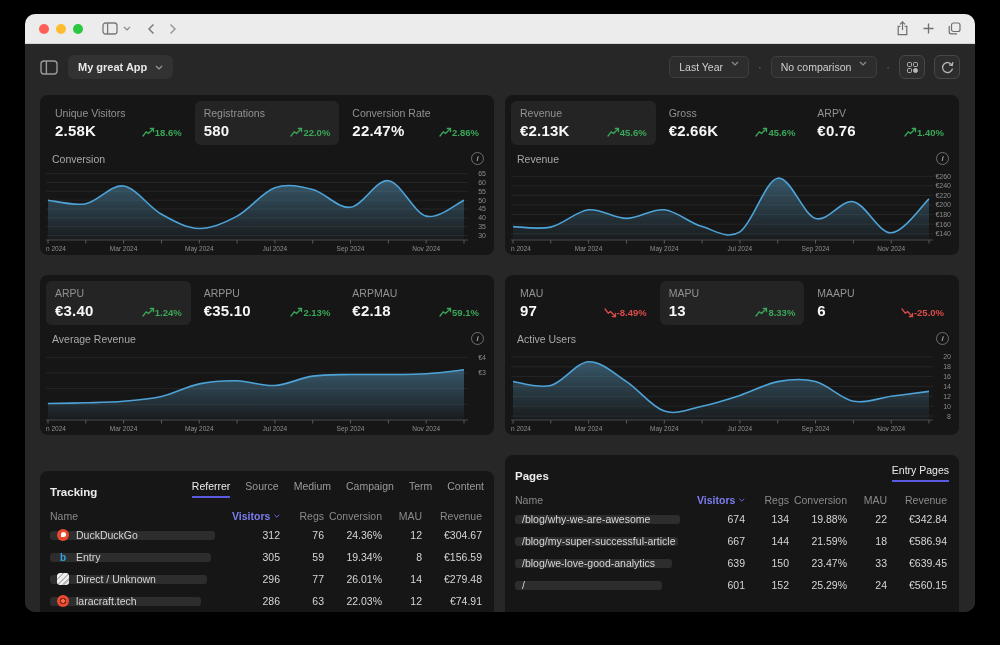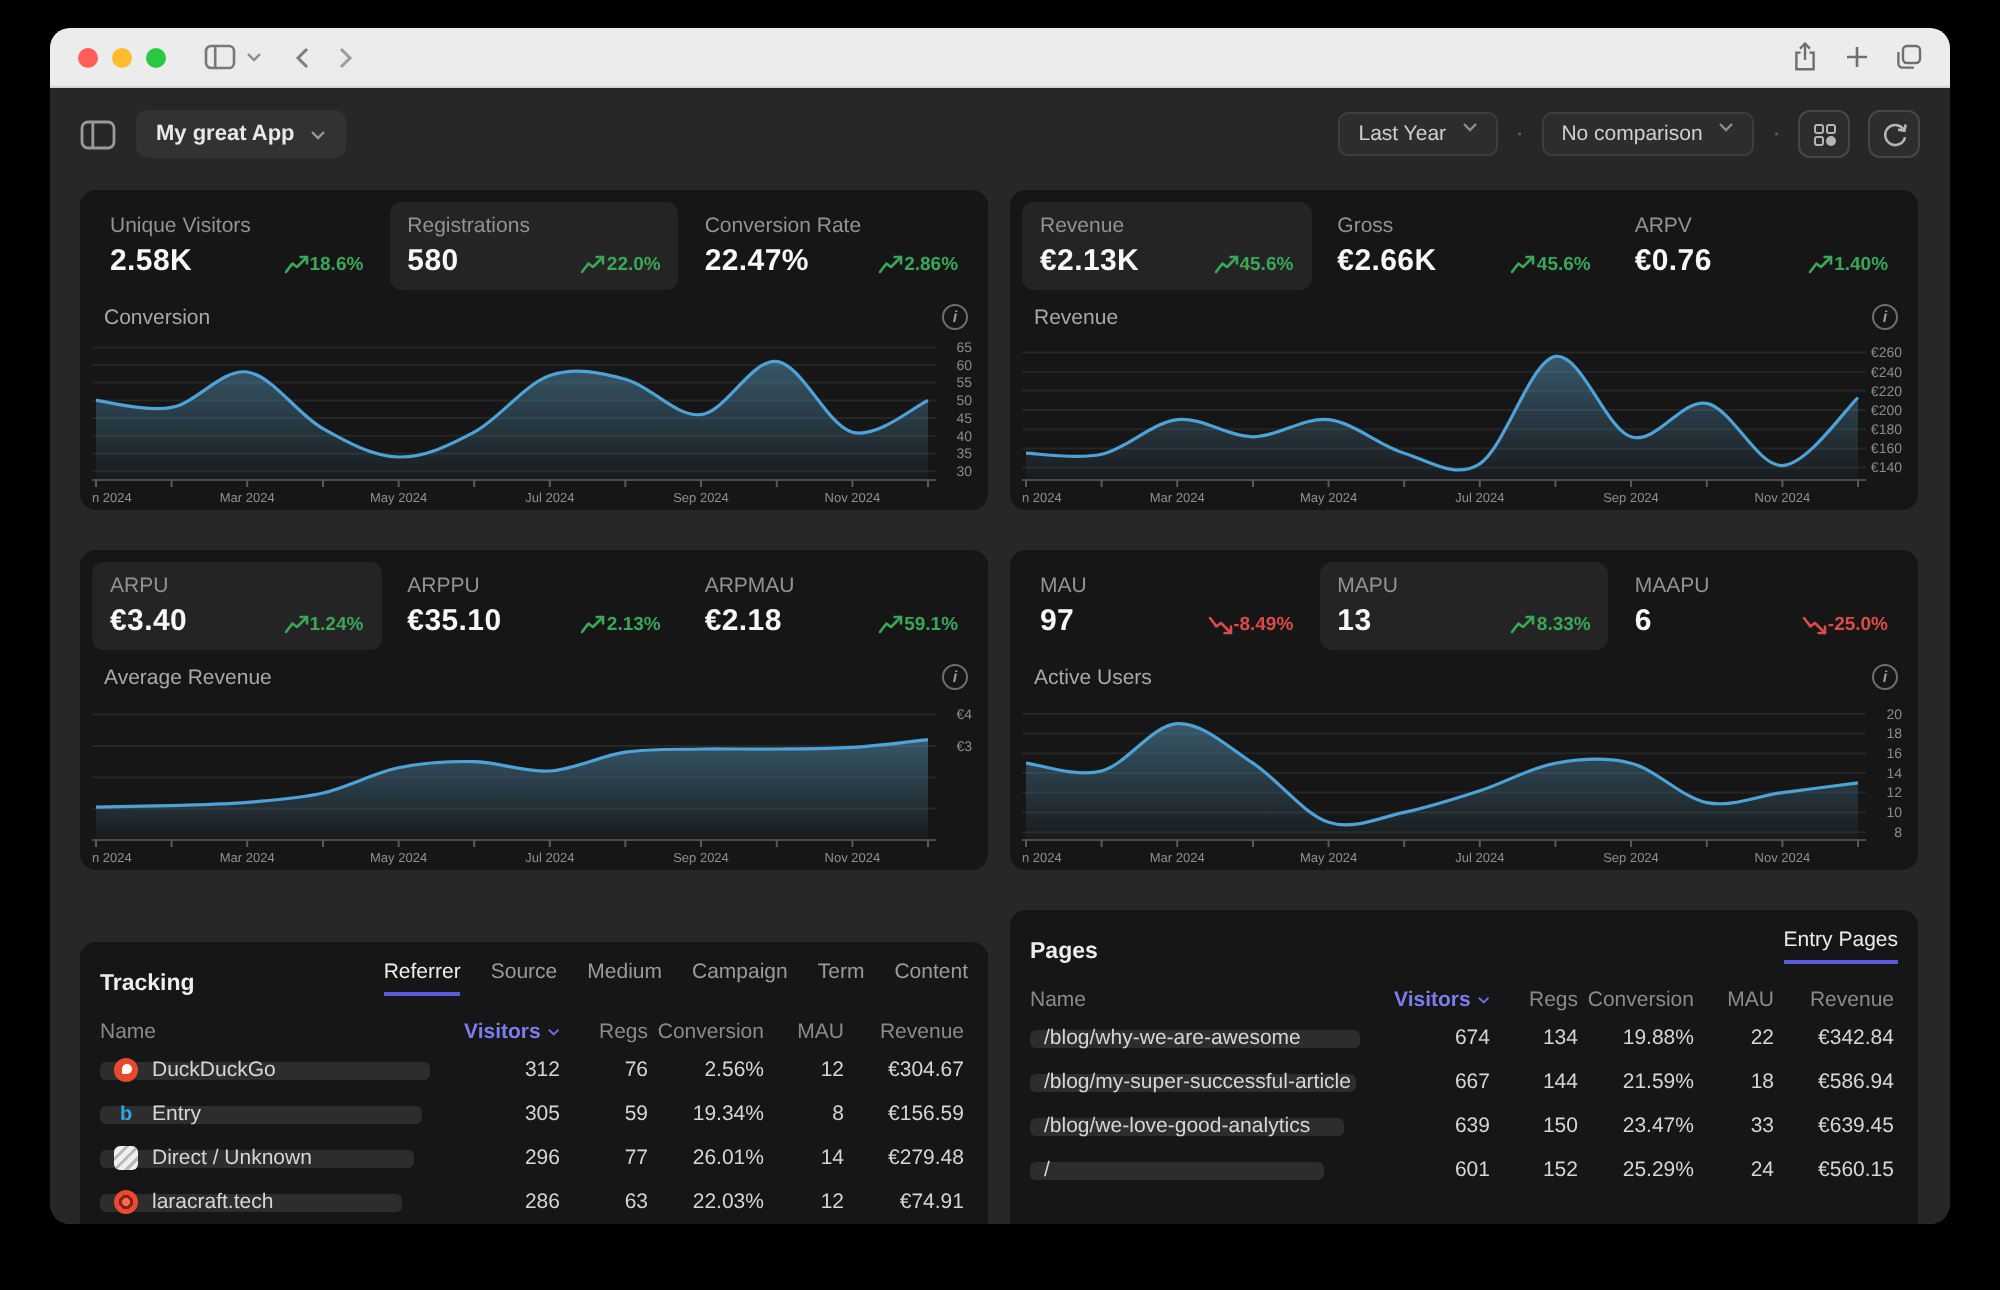--- a/index.html
+++ b/index.html
@@ -569,21 +569,21 @@
           <div class="trow">
             <div class="tc-name">
               <div class="bar" style="width: 96%;"></div>
               <div class="row-label">
                 <span class="fav fav-duckduckgo"></span>
                 <span>DuckDuckGo</span>
               </div>
             </div>
             <div class="tc c-vis">312</div>
             <div class="tc c-regs">76</div>
-            <div class="tc c-conv">2.56%</div>
+            <div class="tc c-conv">24.36%</div>
             <div class="tc c-mau">12</div>
             <div class="tc c-rev">€304.67</div>
           </div>
           <div class="trow">
             <div class="tc-name">
               <div class="bar" style="width: 93.8%;"></div>
               <div class="row-label">
                 <span class="fav fav-bing">b</span>
                 <span>Entry</span>
               </div>

